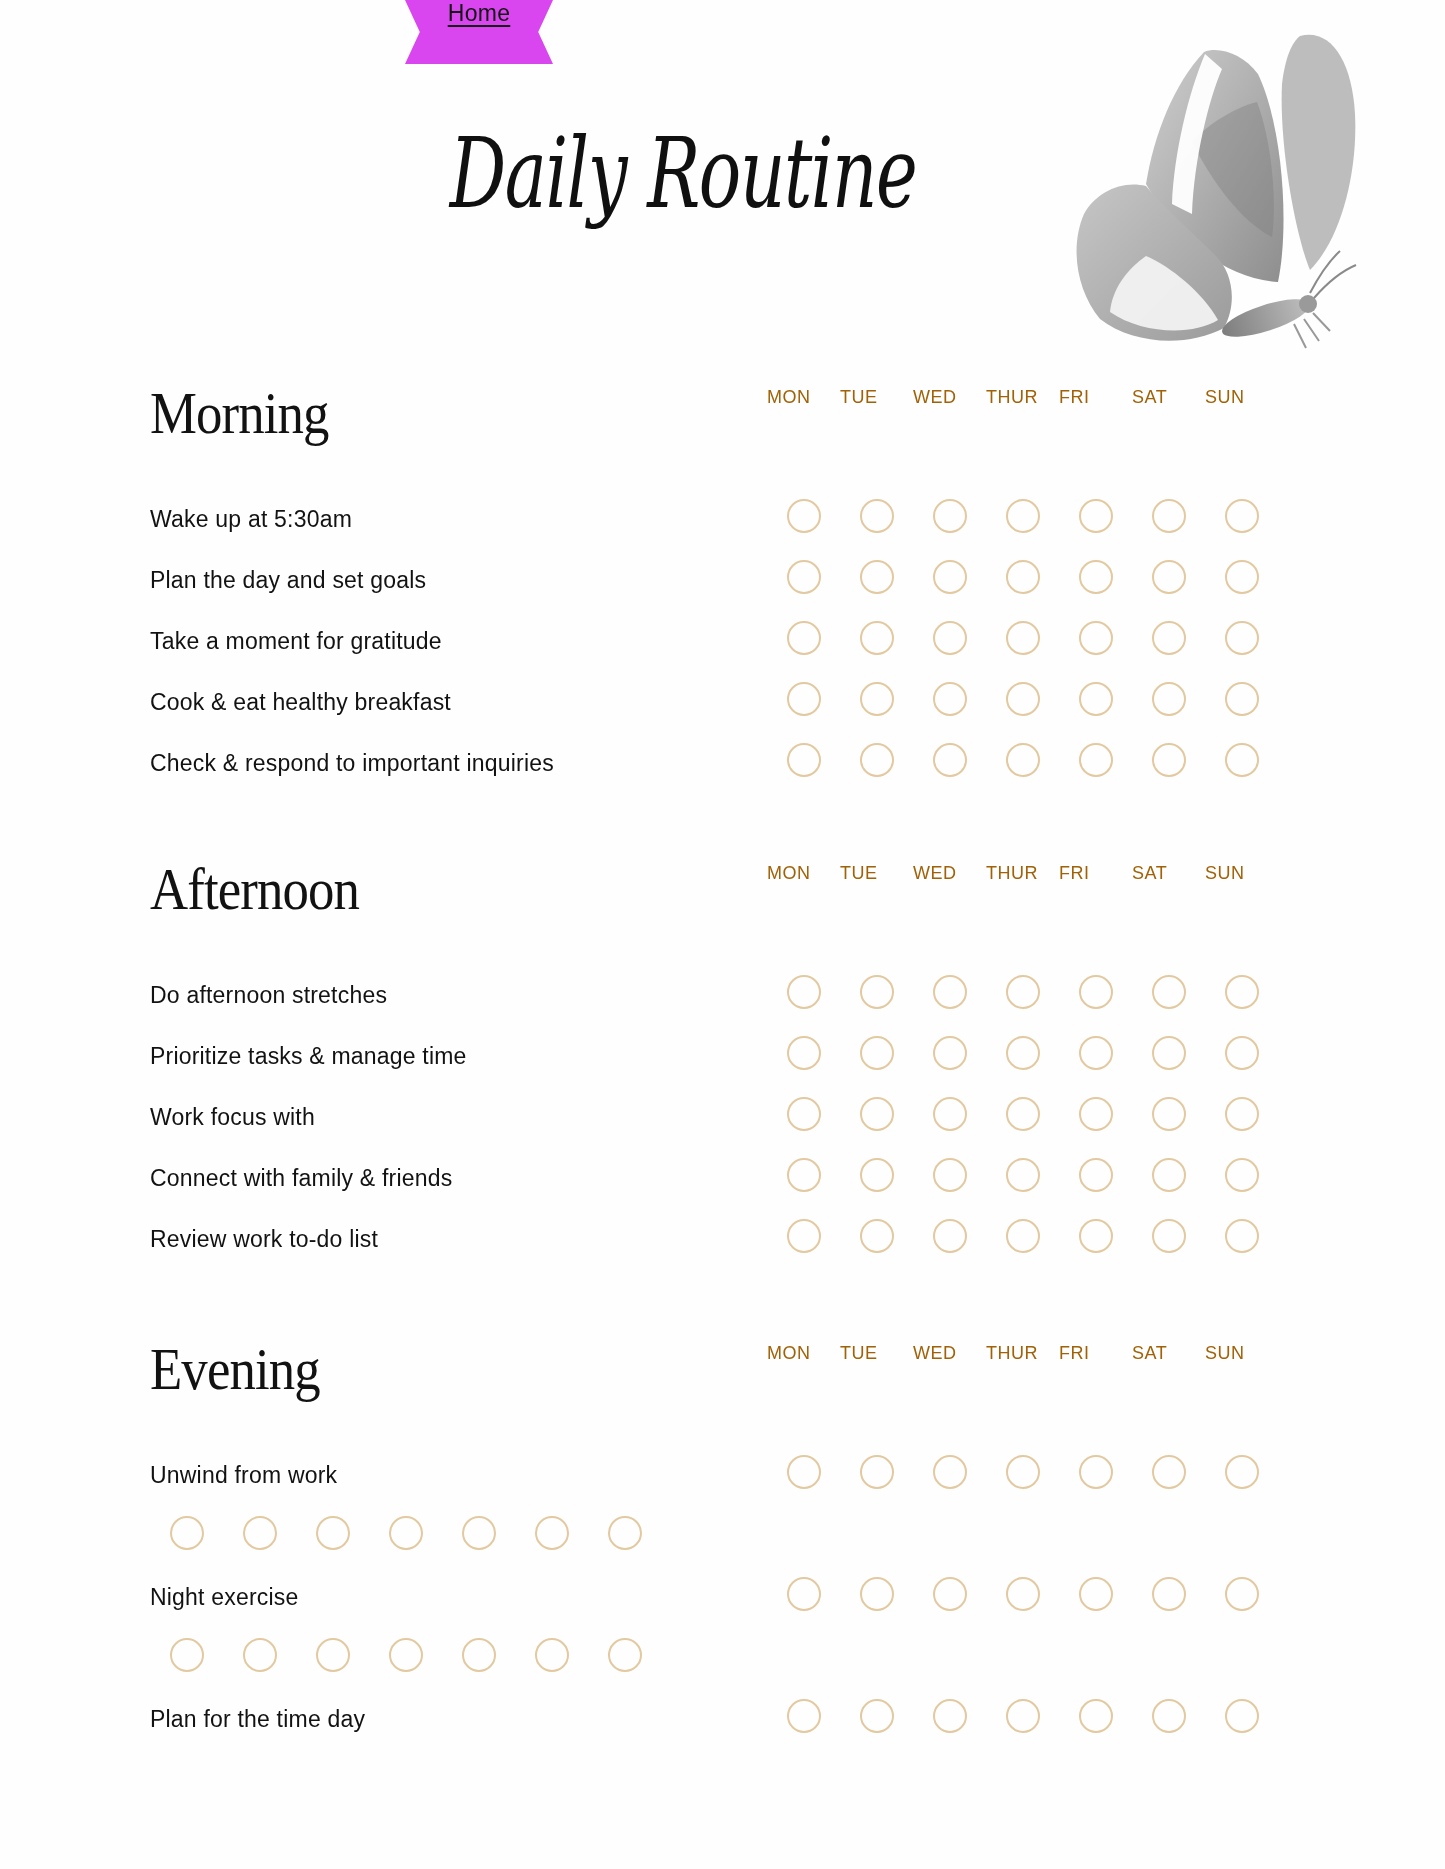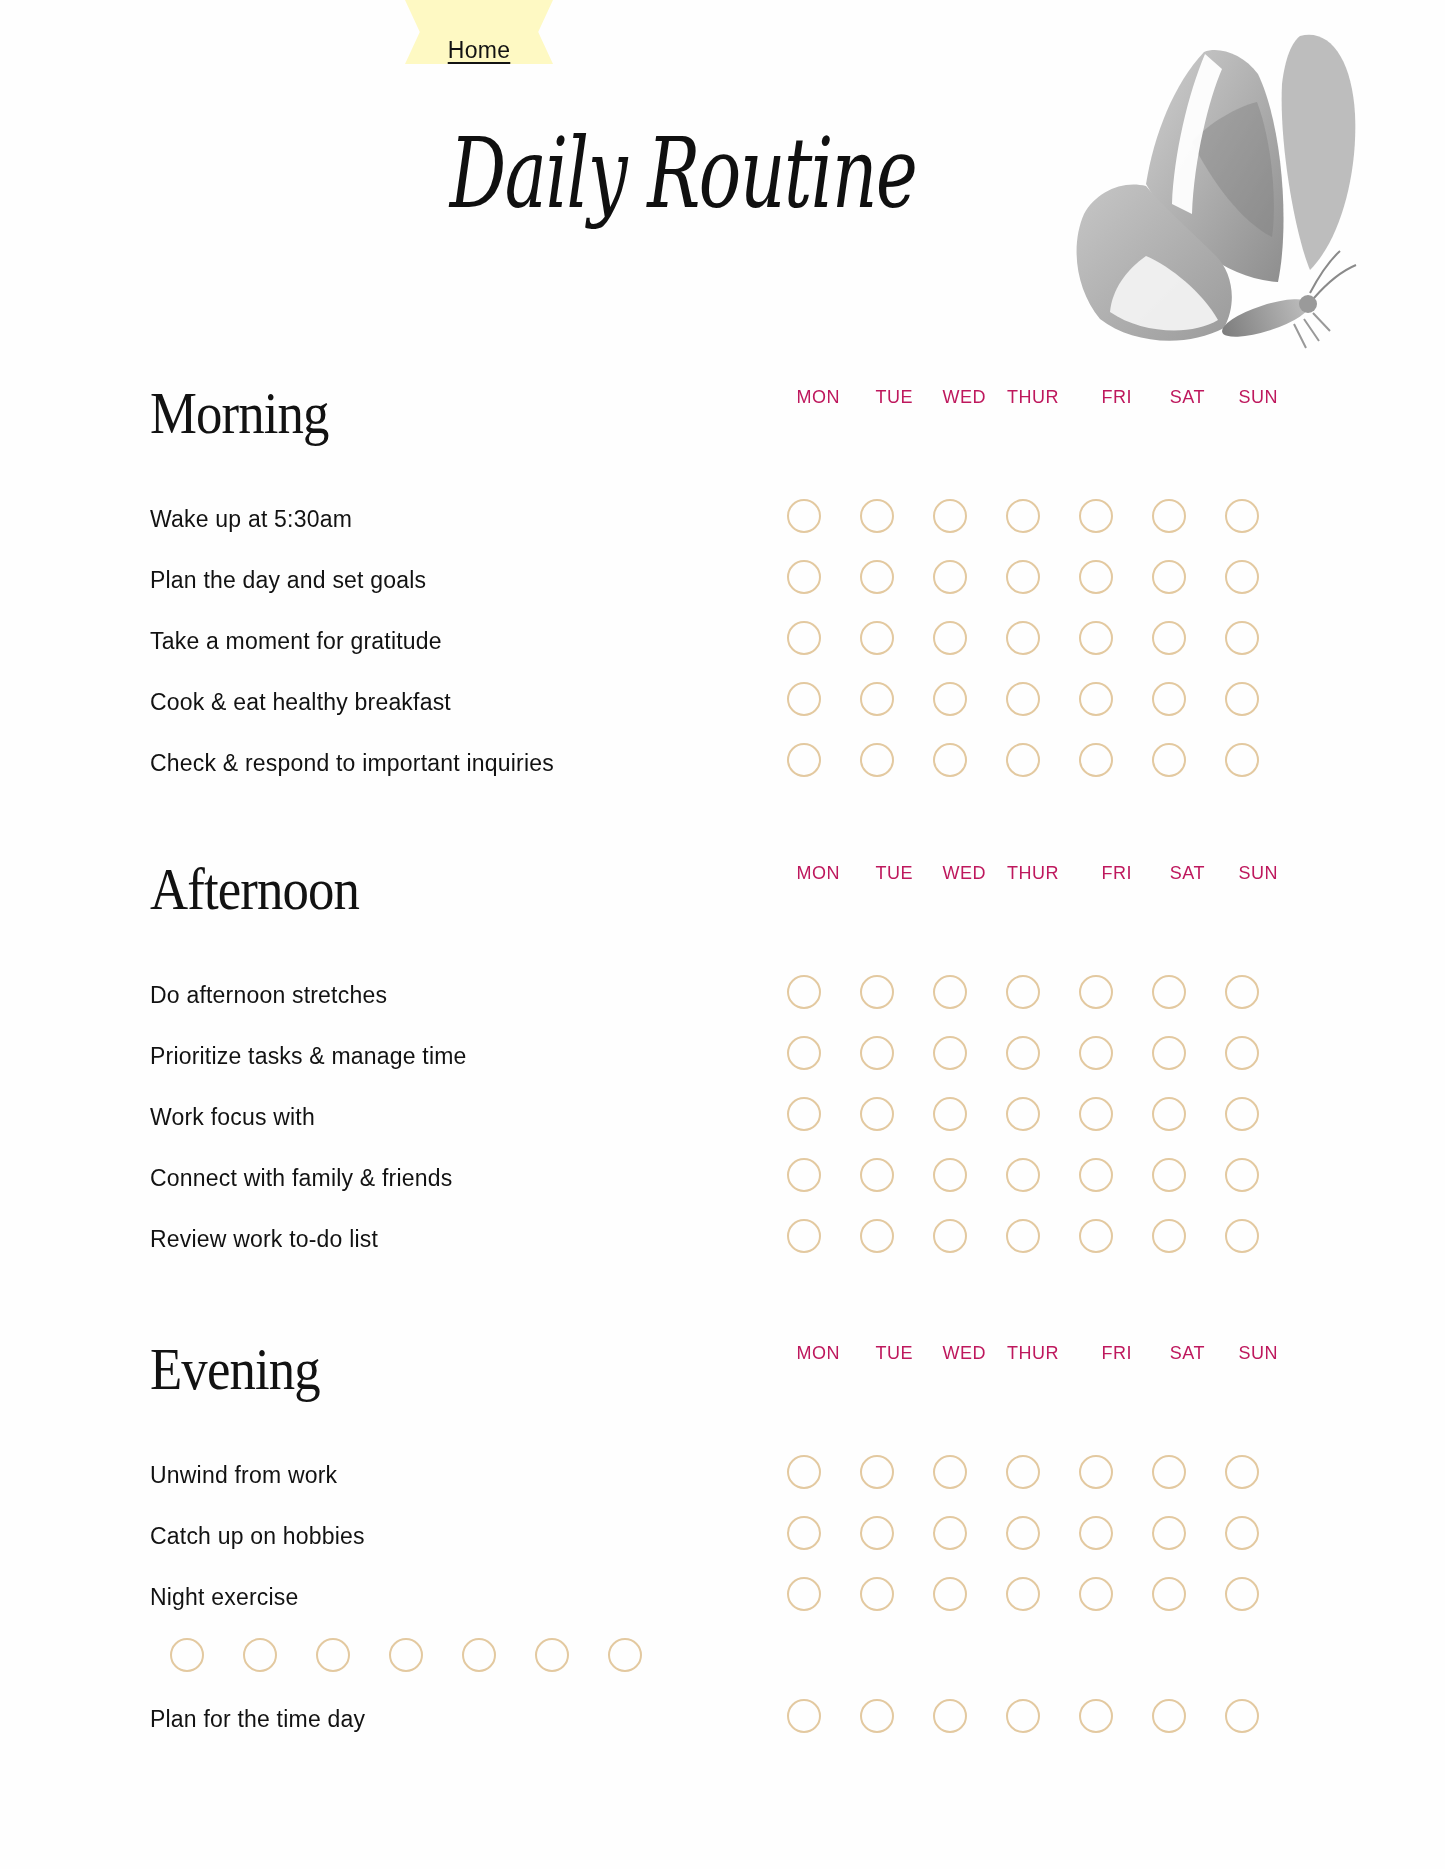--- a/index.html
+++ b/index.html
@@ -4,23 +4,23 @@
 <style>
   html,body{margin:0;padding:0;}
   body{
     width:1445px;height:1869px;position:relative;overflow:hidden;
     background:#fefefe;color:#141414;
     font-family:"Liberation Sans",sans-serif;
   }
   
   .banner{
     position:absolute;left:405px;top:0;width:148px;height:64px;
-    background:#fef9c3;
+    background:#d946ef;
     clip-path:polygon(0 0,100% 0,90% 50%,100% 100%,0 100%,10% 50%);
-    display:flex;align-items:flex-end;justify-content:center;cursor:pointer;
+    display:flex;align-items:flex-start;justify-content:center;cursor:pointer;
   }
   .banner span{
     font-size:23px;font-weight:500;letter-spacing:.3px;color:#131313;
     text-decoration:underline;text-underline-offset:4px;
   }
   
   .title{
     position:absolute;left:683px;top:122px;
     transform:translateX(-50%) scaleX(.72);transform-origin:center top;
     font-family:"DejaVu Serif",serif;font-style:italic;font-weight:400;
@@ -33,21 +33,21 @@
   #sec-morning{top:385px}
   #sec-afternoon{top:861px}
   #sec-evening{top:1341px}
   .sec-head{display:flex;justify-content:space-between;align-items:flex-start;height:87px;gap:20px;}
   .sec-title{
     margin:0;font-family:"Liberation Serif",serif;font-weight:400;
     font-size:60px;line-height:.95;letter-spacing:-1px;color:#121212;
     transform:scaleX(.88);transform-origin:left top;white-space:nowrap;
   }
   .days{display:grid;grid-template-columns:repeat(7,73px);width:511px;margin-top:2px;}
-  .day{text-align:right;font-size:18px;font-weight:500;letter-spacing:.5px;color:#be185d;}
+  .day{text-align:left;font-size:18px;font-weight:500;letter-spacing:.5px;color:#a16207;}
   .row{display:flex;align-items:flex-end;height:61px;}
   .task{flex:1;font-size:23px;font-weight:500;letter-spacing:.2px;color:#121212;}
   .cells{display:grid;grid-template-columns:repeat(7,73px);width:511px;}
   .cell{
     width:34px;height:34px;box-sizing:border-box;margin:0 auto;
     border:2px solid #e3c9a0;border-radius:50%;background:transparent;cursor:pointer;
   }
 </style>
 </head>
 <body>
@@ -267,21 +267,20 @@
           <span class="cell"></span>
           <span class="cell"></span>
           <span class="cell"></span>
           <span class="cell"></span>
           <span class="cell"></span>
           <span class="cell"></span>
           <span class="cell"></span>
         </div>
     </div>
     <div class="row">
-      <span class="task">Catch up on hobbies</span>
       <div class="cells">
           <span class="cell"></span>
           <span class="cell"></span>
           <span class="cell"></span>
           <span class="cell"></span>
           <span class="cell"></span>
           <span class="cell"></span>
           <span class="cell"></span>
         </div>
     </div>

